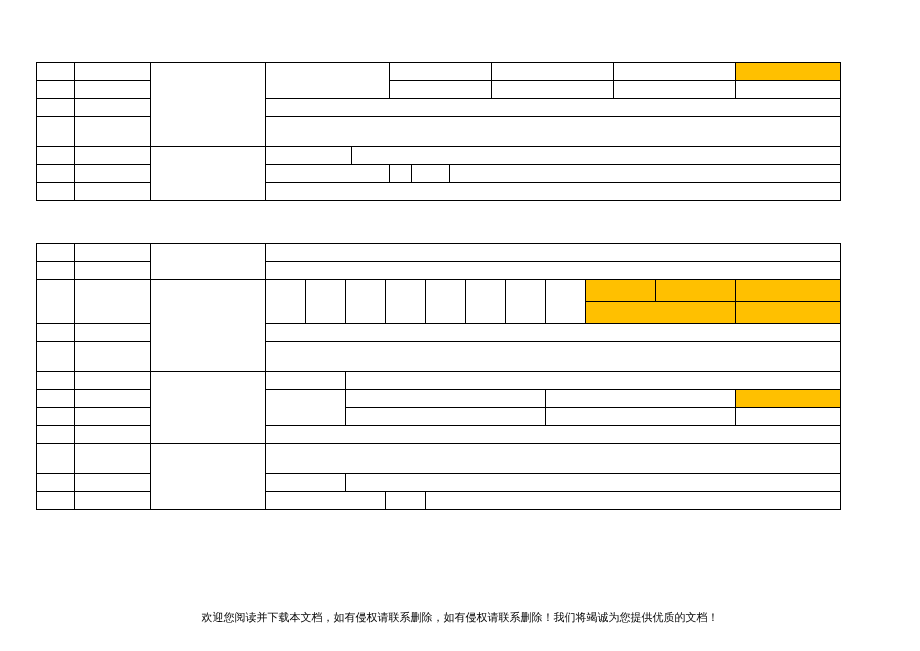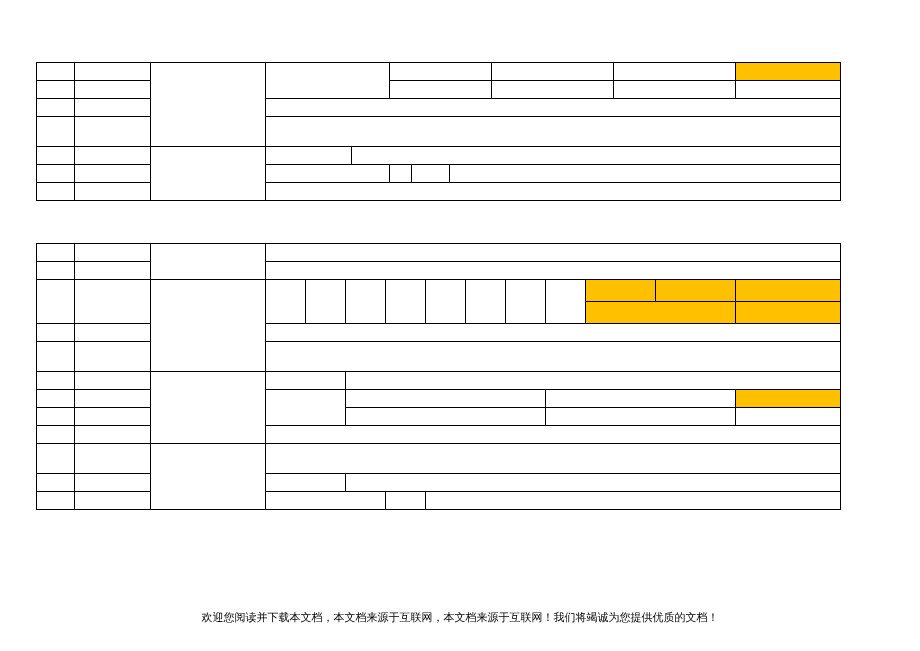--- a/index.html
+++ b/index.html
@@ -216,13 +216,13 @@
           <td></td>
       <td colspan="3"></td>
           <td></td>
           <td colspan="8"></td>
     </tr>
   </tbody>
     </table>
 
 </div>
 
-<div class="footer">欢迎您阅读并下载本文档，本文档来源于互联网，本文档来源于互联网！我们将竭诚为您提供优质的文档！</div>
+<div class="footer">欢迎您阅读并下载本文档，如有侵权请联系删除，如有侵权请联系删除！我们将竭诚为您提供优质的文档！</div>
 
 </body></html>

